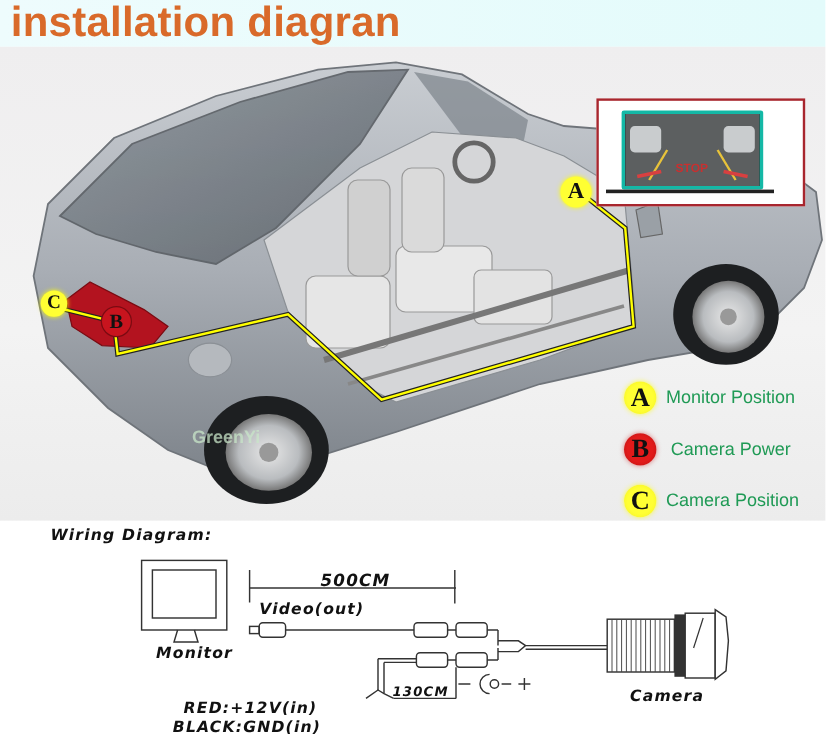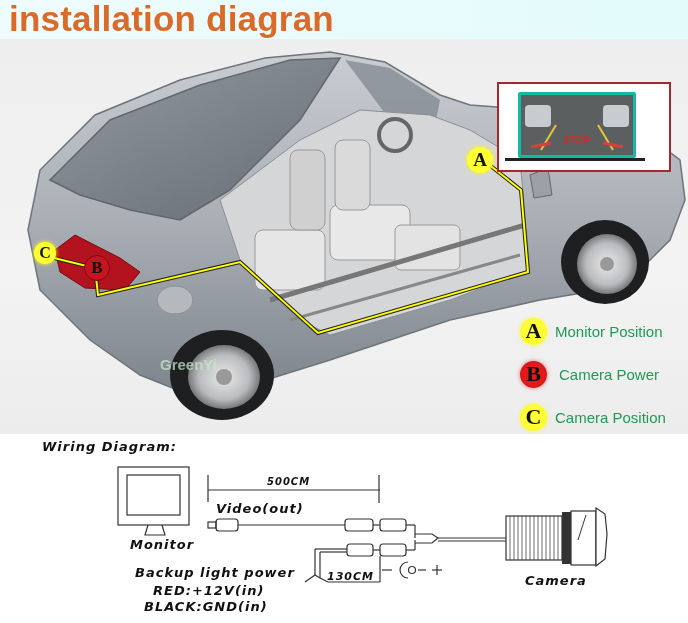--- a/index.html
+++ b/index.html
@@ -195,20 +195,19 @@
       </g>
       <rect x="562" y="512" width="9" height="52" fill="#333"></rect>
       <rect x="571" y="511" width="25" height="54" fill="#fff" stroke="#333" stroke-width="1.2"></rect>
       <line x1="578" y1="540" x2="586" y2="515" stroke="#333"></line>
       <path d="M596 508 L605 514 L607 534 L605 559 L596 566 Z" fill="#fff" stroke="#333" stroke-width="1.2"></path>
     </g>
   </svg>
 
   <div class="wtext" style="left:42px;top:5px;font-size:13px;">Wiring Diagram:</div>
   <div class="wtext" style="left:130px;top:103px;font-size:13px;text-align:right;">Monitor</div>
-  <div class="wtext" style="left:267px;top:42px;font-size:10px;">500CM</div>
+  <div class="wtext" style="left:267px;top:42px;font-size:14px;">500CM</div>
   <div class="wtext" style="left:216px;top:67px;font-size:13px;">Video(out)</div>
-  <div class="wtext" style="left:135px;top:131px;font-size:13px;">Backup light power</div>
   <div class="wtext" style="left:153px;top:149px;font-size:13px;">RED:+12V(in)</div>
   <div class="wtext" style="left:144px;top:165px;font-size:13px;">BLACK:GND(in)</div>
   <div class="wtext" style="left:327px;top:136px;font-size:11px;">130CM</div>
   <div class="wtext" style="left:525px;top:139px;font-size:13px;font-style:italic;">Camera</div>
 </div>
 
 </body></html>

